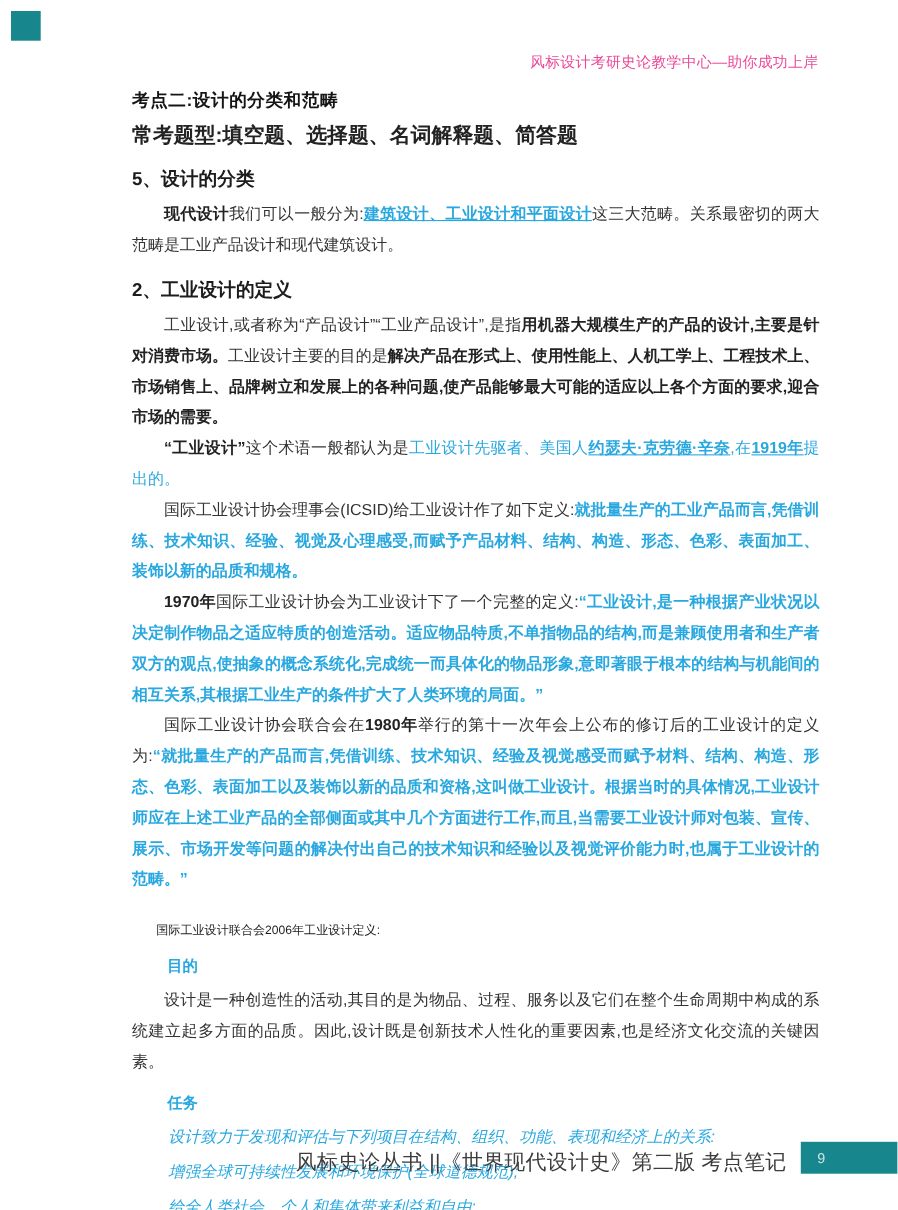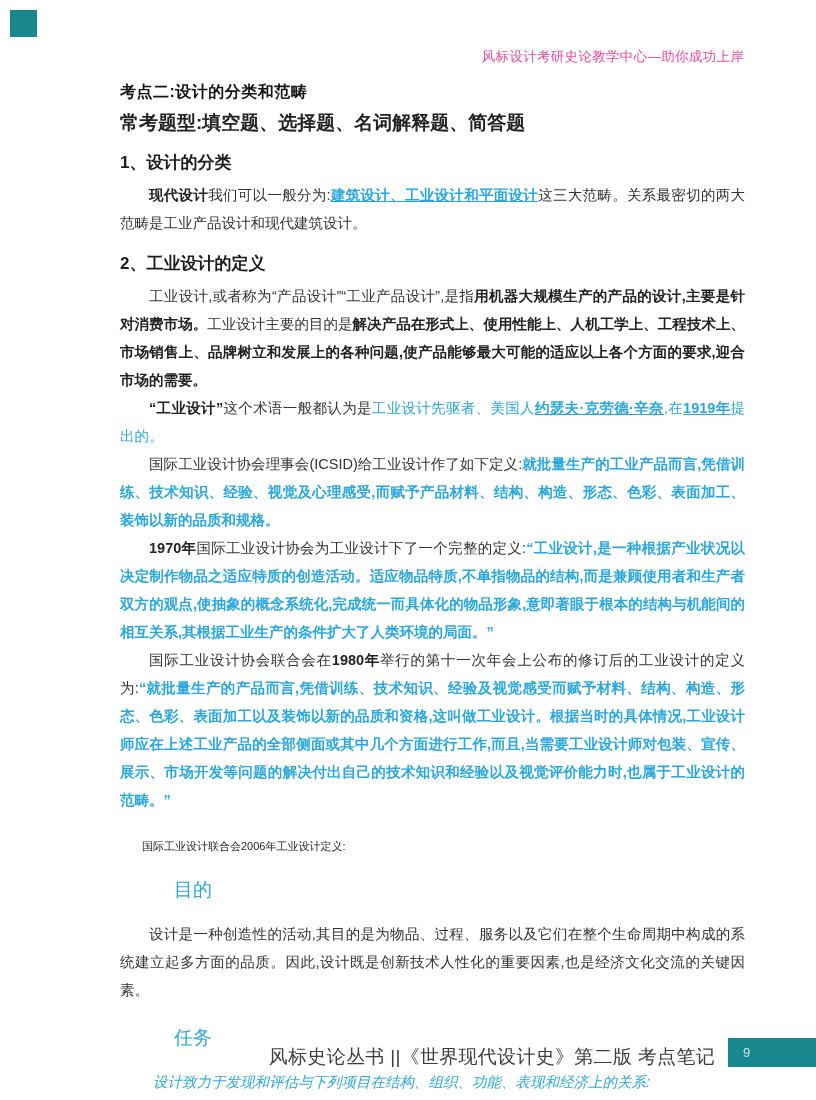--- a/index.html
+++ b/index.html
@@ -39,22 +39,22 @@
   }
   .b{font-weight:bold;color:#222;}
   .cyan{color:#29a8e0;}
   .cyan-b{color:#29a8e0;font-weight:bold;}
   .u{text-decoration:underline;}
   .sub-heading{
     font-size:11px;font-weight:normal;color:#1c1c1c;
     margin:18px 0 0 0;text-indent:2em;line-height:28px;
   }
   .mini-heading{
-    font-size:19px;font-weight:normal;color:#29a8e0;
-    margin:16px;text-indent:2em;line-height:28px;
+    font-size:14px;font-weight:bold;color:#29a8e0;
+    margin:4px;text-indent:2em;line-height:28px;
   }
   .task-line{
     font-size:14.5px;color:#29a8e0;line-height:28px;
     margin:4px;text-indent:2em;font-style:italic;
   }
   .gap-sm{height:4px;}
   .page-footer-text{
     position:absolute;top:1044px;right:101px;
     font-size:19px;color:#3d3d3d;letter-spacing:.3px;
   }
@@ -71,21 +71,21 @@
 
 <div class="corner-square"></div>
 
 <div class="page-header">风标设计考研史论教学中心—助你成功上岸</div>
 
 <div class="content">
 
   <h1 class="doc-title">考点二:设计的分类和范畴</h1>
   <div class="doc-subtitle">常考题型:填空题、选择题、名词解释题、简答题</div>
 
-  <h2 class="sec-heading">1、设计的分类</h2>
+  <h2 class="sec-heading">5、设计的分类</h2>
   <p class="body"><span class="b">现代设计</span><span>我们可以一般分为:</span><span class="cyan-b u">建筑设计、工业设计和平面设计</span><span>这三大范畴。关系最密切的两大范畴是工业产品设计和现代建筑设计。</span></p>
 
   <h2 class="sec-heading">2、工业设计的定义</h2>
 
   <p class="body"><span>工业设计,或者称为“产品设计”“工业产品设计”,是指</span><span class="b">用机器大规模生产的产品的设计,主要是针对消费市场。</span><span>工业设计主要的目的是</span><span class="b">解决产品在形式上、使用性能上、人机工学上、工程技术上、市场销售上、品牌树立和发展上的各种问题,使产品能够最大可能的适应以上各个方面的要求,迎合市场的需要。</span></p>
 
   <p class="body"><span class="b">“工业设计”</span><span>这个术语一般都认为是</span><span class="cyan">工业设计先驱者、美国人</span><span class="cyan-b u">约瑟夫·克劳德·辛奈</span><span class="cyan">,在</span><span class="cyan-b u">1919年</span><span class="cyan">提出的。</span></p>
 
   <p class="body"><span>国际工业设计协会理事会(ICSID)给工业设计作了如下定义:</span><span class="cyan-b">就批量生产的工业产品而言,凭借训练、技术知识、经验、视觉及心理感受,而赋予产品材料、结构、构造、形态、色彩、表面加工、装饰以新的品质和规格。</span></p>
 

